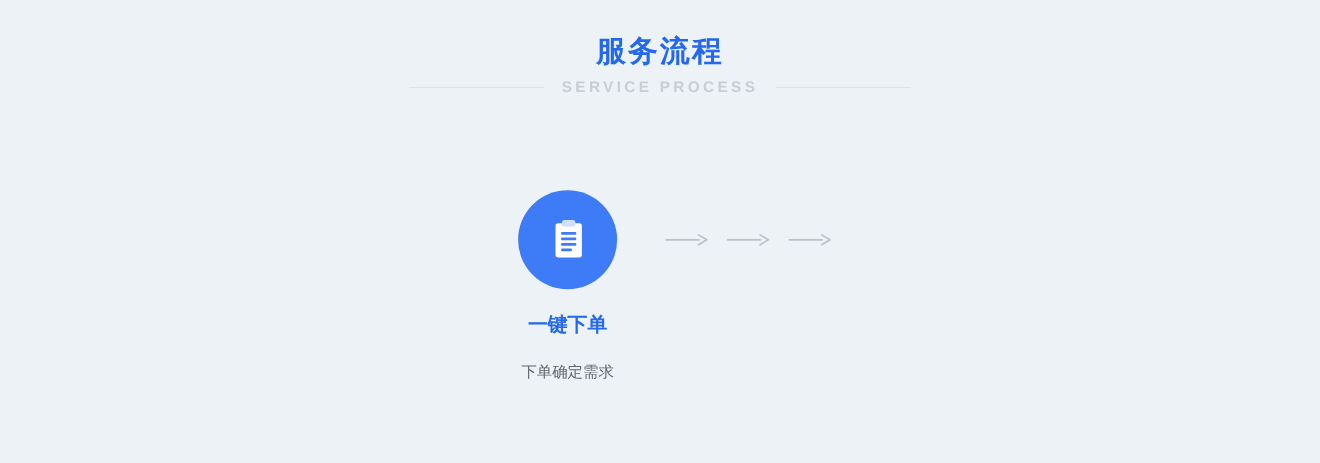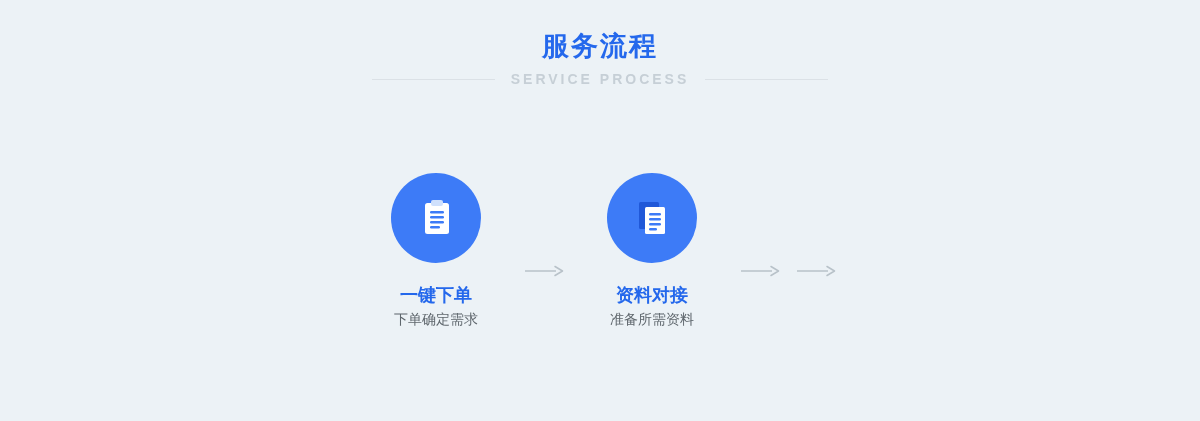--- a/index.html
+++ b/index.html
@@ -48,21 +48,21 @@
     letter-spacing:3px;
     padding:0 16px;
     white-space:nowrap;
   }
 
   
   .flow{
     margin-top:86px;
     display:flex;
     justify-content:center;
-    align-items:center;
+    align-items:flex-start;
     gap:20px;
   }
   .step{
     width:140px;
     display:flex;
     flex-direction:column;
     align-items:center;
   }
   .circle{
     width:90px;
@@ -74,21 +74,21 @@
     justify-content:center;
   }
   .step-title{
     margin-top:20px;
     font-size:18px;
     font-weight:bold;
     color:var(--accent-blue);
     white-space:nowrap;
   }
   .step-desc{
-    margin-top:4px;
+    margin-top:23px;
     font-size:14px;
     color:var(--desc-grey);
     white-space:nowrap;
   }
   .arrow{
     width:36px;
     margin-top:39px;
     display:flex;
     justify-content:center;
     flex-shrink:0;
@@ -126,34 +126,20 @@
       <div class="step-desc">下单确定需求</div>
     </div>
 
     <div class="arrow">
       <svg width="40" height="12" viewBox="0 0 40 12">
         <line x1="1" y1="6" x2="32" y2="6" stroke="#b8c2c9" stroke-width="1.5"></line>
         <path d="M31 1.5 L38.5 6 L31 10.5" fill="none" stroke="#b8c2c9" stroke-width="1.5" stroke-linecap="round" stroke-linejoin="round"></path>
       </svg>
     </div>
 
-    <div class="step">
-      <div class="circle">
-        <svg width="44" height="44" viewBox="0 0 44 44">
-          <rect x="9" y="6" width="20" height="27" rx="1.5" fill="#2058d8"></rect>
-          <rect x="15" y="11" width="20" height="27" rx="1.5" fill="#ffffff"></rect>
-          <rect x="19" y="17" width="12" height="2.4" rx="1.2" fill="#3d7bf7"></rect>
-          <rect x="19" y="22" width="12" height="2.4" rx="1.2" fill="#3d7bf7"></rect>
-          <rect x="19" y="27" width="12" height="2.4" rx="1.2" fill="#3d7bf7"></rect>
-          <rect x="19" y="32" width="8" height="2.4" rx="1.2" fill="#3d7bf7"></rect>
-        </svg>
-      </div>
-      <div class="step-title">资料对接</div>
-      <div class="step-desc">准备所需资料</div>
-    </div>
 
     <div class="arrow">
       <svg width="40" height="12" viewBox="0 0 40 12">
         <line x1="1" y1="6" x2="32" y2="6" stroke="#b8c2c9" stroke-width="1.5"></line>
         <path d="M31 1.5 L38.5 6 L31 10.5" fill="none" stroke="#b8c2c9" stroke-width="1.5" stroke-linecap="round" stroke-linejoin="round"></path>
       </svg>
     </div>
 
 
     <div class="arrow">

